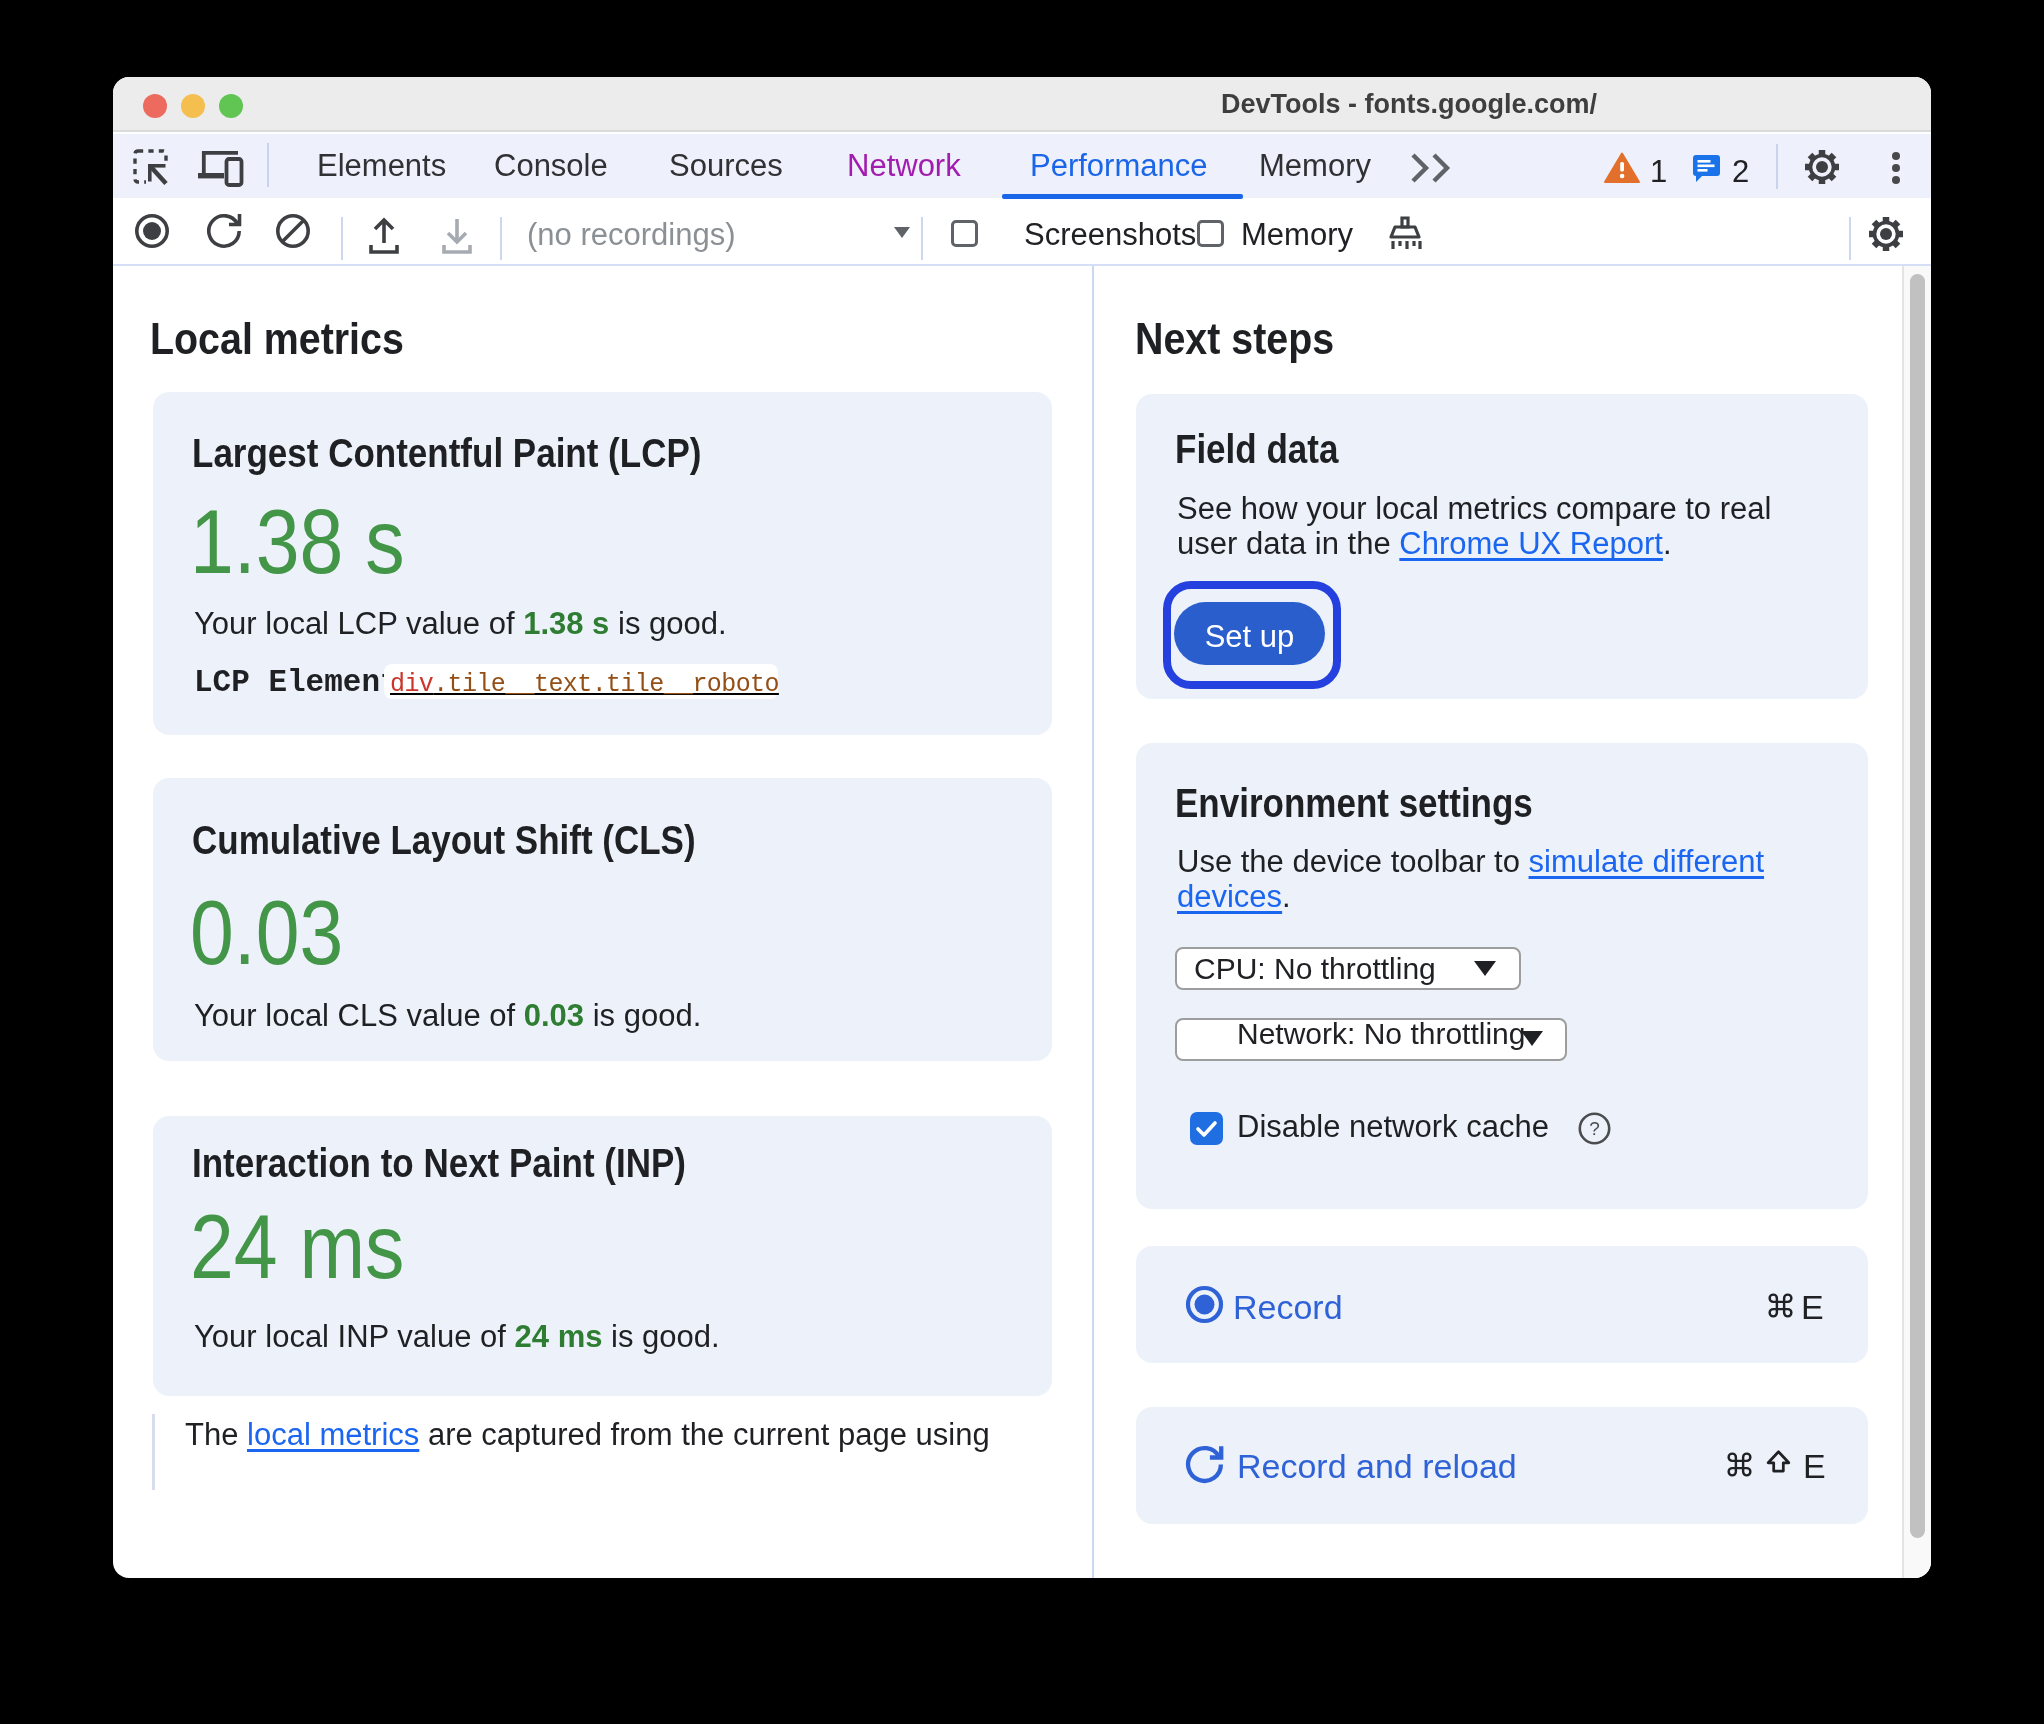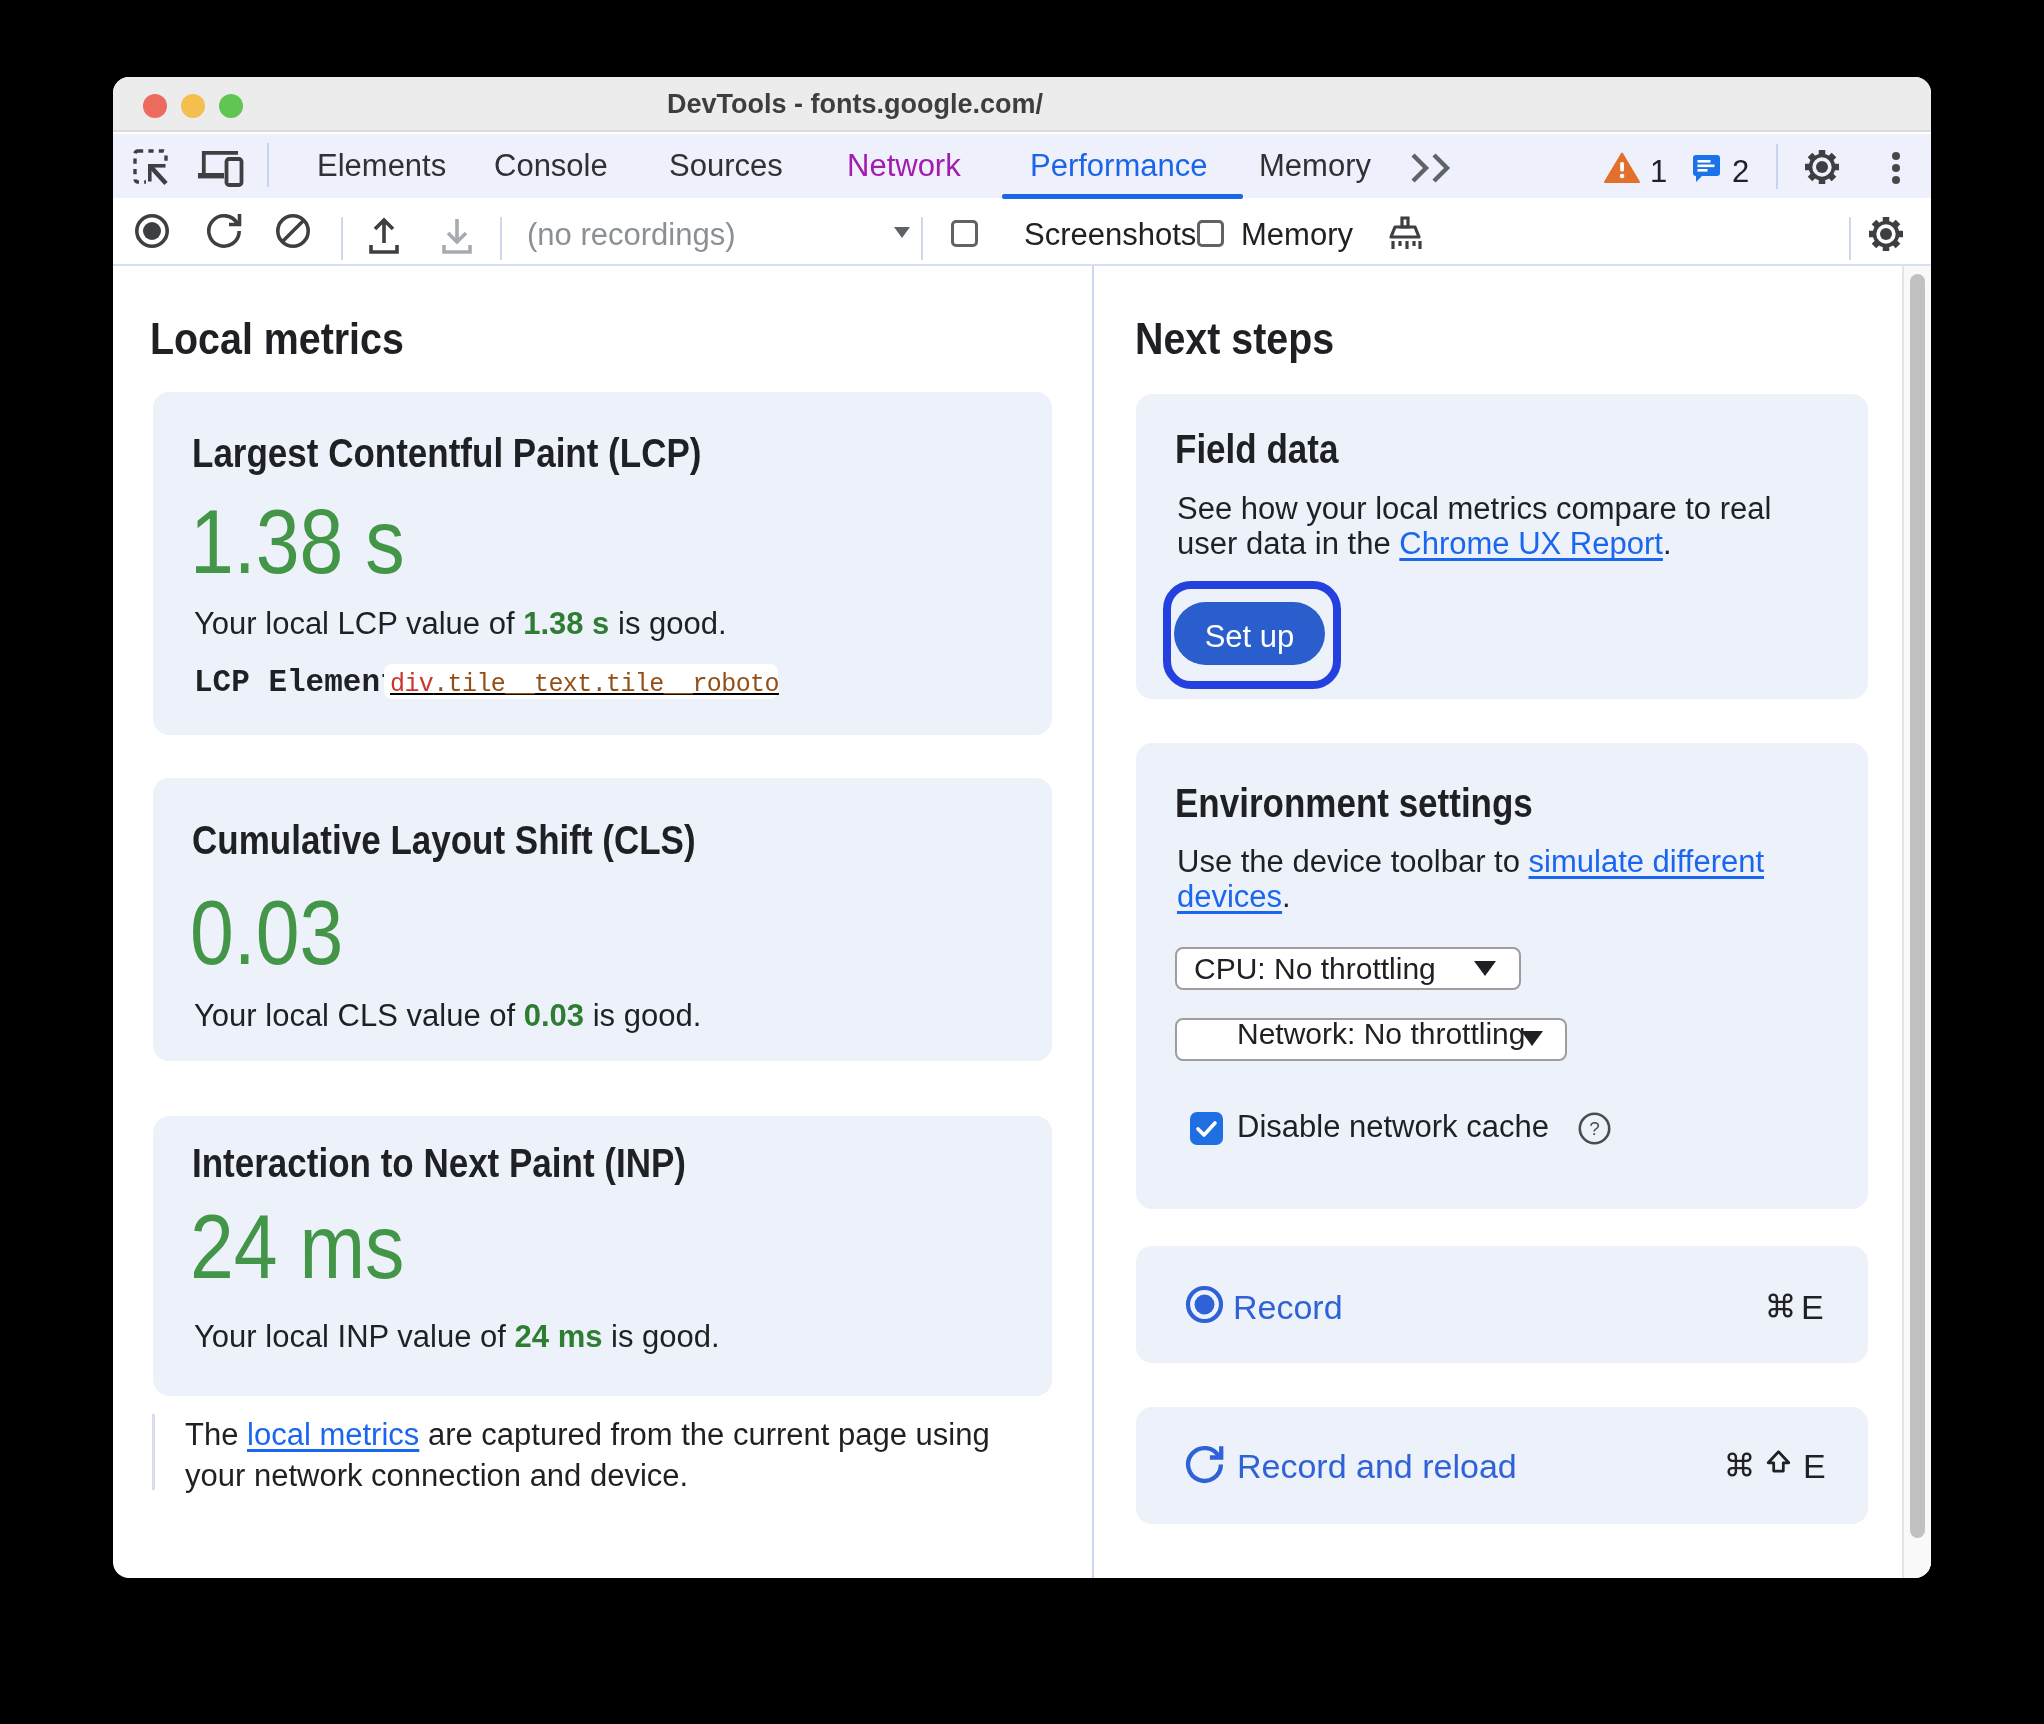--- a/index.html
+++ b/index.html
@@ -23,21 +23,21 @@
 <body>
 <div id="win">
 
   <div class="abs" style="left:0; top:0; width:1818px; height:55px; background:#ececec; border-bottom:2px solid #dadada;"></div>
   <div class="abs" style="left:0; top:57px; width:1818px; height:64px; background:#eef1fb;"></div>
   <div class="abs" style="left:0; top:121px; width:1818px; height:68px; background:#fff; border-bottom:2px solid #d5dff6;"></div>
 
   <div class="abs" style="left:29.5px; top:16.5px; width:24px; height:24px; border-radius:50%; background:#ed6a5e;"></div>
   <div class="abs" style="left:67.5px; top:16.5px; width:24px; height:24px; border-radius:50%; background:#f4bf4f;"></div>
   <div class="abs" style="left:106px; top:16.5px; width:24px; height:24px; border-radius:50%; background:#61c554;"></div>
-  <div class="txt" style="left:0; top:14px; width:1484px; text-align:center; font-size:27px; font-weight:bold; color:#3e3e3e;">DevTools - fonts.google.com/</div>
+  <div class="txt" style="left:0; top:14px; width:1484px; text-align:right; font-size:27px; font-weight:bold; color:#3e3e3e;">DevTools - fonts.google.com/</div>
 
   <svg class="abs" style="left:20px; top:68px;" width="40" height="42" viewBox="0 0 40 42">
     <rect x="2" y="6" width="31" height="31" rx="3" fill="none" stroke="#3d3f42" stroke-width="3.4" stroke-dasharray="5.2 5.2"></rect>
     <rect x="13" y="17" width="27" height="25" fill="#eef1fb" stroke="none"></rect>
     <rect x="15" y="19" width="17.5" height="3.6" fill="#3d3f42"></rect>
     <rect x="15" y="19" width="3.6" height="17.5" fill="#3d3f42"></rect>
     <line x1="17.8" y1="21.8" x2="33" y2="38.5" stroke="#3d3f42" stroke-width="4.6"></line>
   </svg>
   <svg class="abs" style="left:84px; top:72px;" width="48" height="40" viewBox="0 0 48 40">
     <path d="M6.8 24 V3.8 H41" fill="none" stroke="#3d3f42" stroke-width="3.8"></path>
@@ -163,21 +163,20 @@
   <div class="cardtitle" style="left:79px; top:743.4px;">Cumulative Layout Shift (CLS)</div>
   <div class="bignum" style="left:76.5px; top:811.3px;">0.03</div>
   <div class="body31" style="left:81px; top:922.7px;">Your local CLS value of <span class="gval">0.03</span> is good.</div>
 
   <div class="cardtitle" style="left:79px; top:1066px;">Interaction to Next Paint (INP)</div>
   <div class="bignum" style="left:76.5px; top:1125.3px;">24 ms</div>
   <div class="body31" style="left:81px; top:1243.7px;">Your local INP value of <span class="gval">24 ms</span> is good.</div>
 
   <div class="abs" style="left:39px; top:1337px; width:3px; height:76px; background:#d7ddef;"></div>
   <div class="body31" style="left:72px; top:1341.7px;">The <a class="lnk" href="#">local metrics</a> are captured from the current page using</div>
-  <div class="body31" style="left:72px; top:1382.7px;">your network connection and device.</div>
 
   <div class="card" style="left:1023px; top:317px; width:732px; height:305px;"></div>
   <div class="card" style="left:1023px; top:666px; width:732px; height:466px;"></div>
   <div class="card" style="left:1023px; top:1169px; width:732px; height:117px;"></div>
   <div class="card" style="left:1023px; top:1329.5px; width:732px; height:117px;"></div>
   <div class="h1" style="left:1022px; top:238.8px;">Next steps</div>
 
   <div class="cardtitle" style="left:1062px; top:352.4px;">Field data</div>
   <div class="body31" style="left:1064px; top:415.7px;">See how your local metrics compare to real</div>
   <div class="body31" style="left:1064px; top:450.7px;">user data in the <a class="lnk" href="#">Chrome UX Report</a>.</div>

